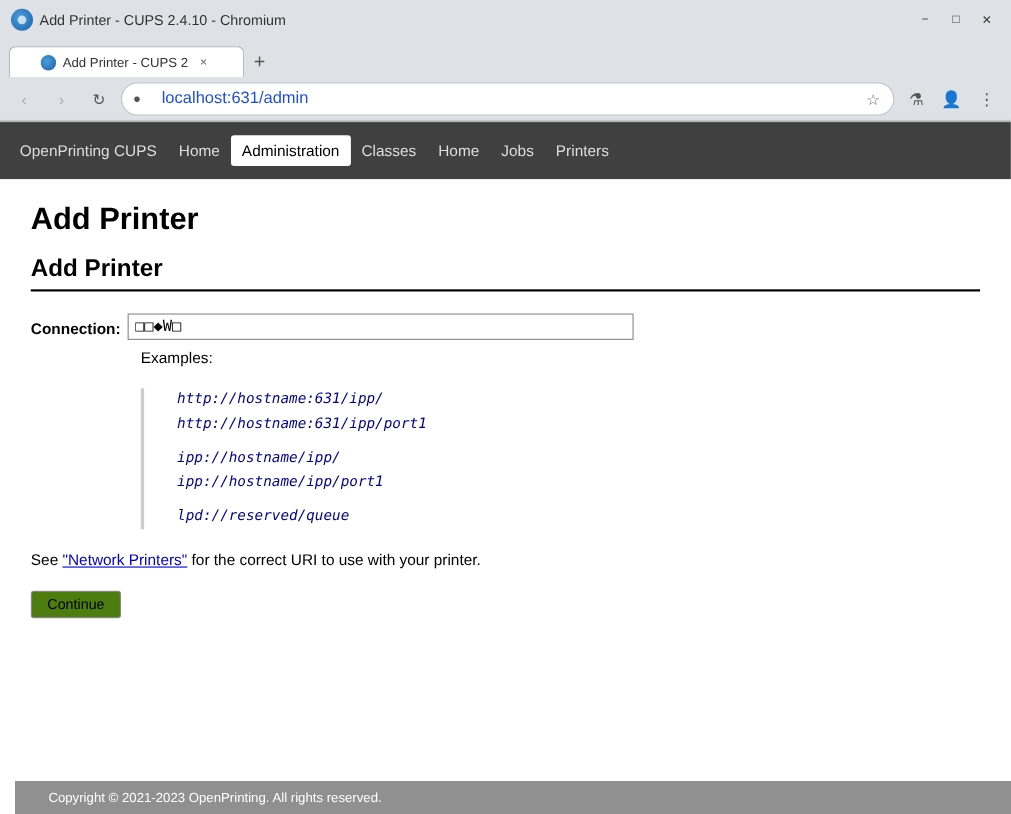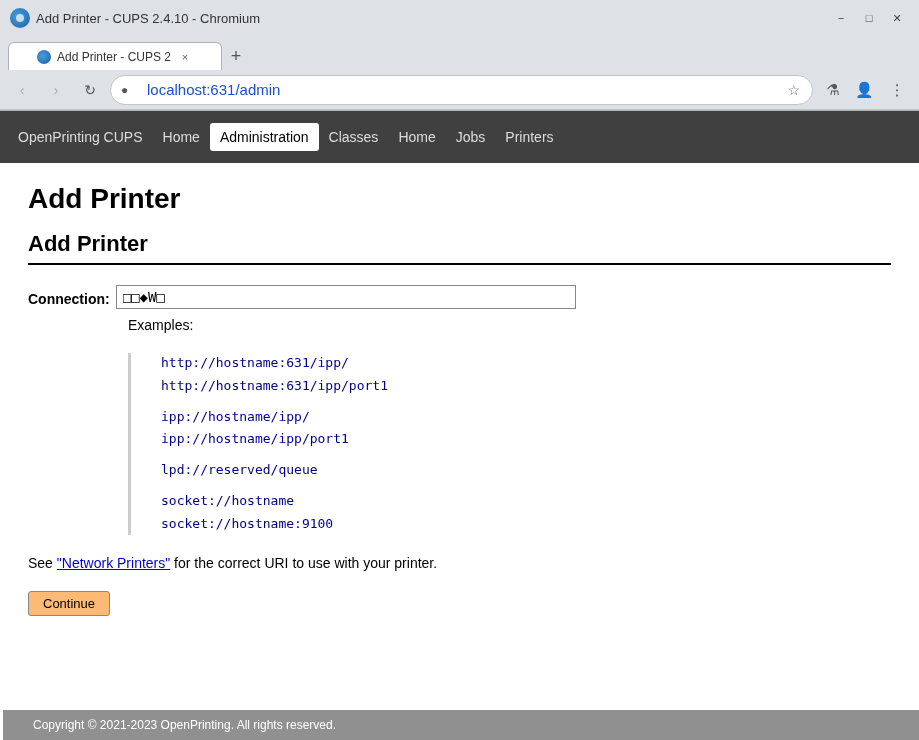--- a/index.html
+++ b/index.html
@@ -292,20 +292,21 @@
       font-size: 14px;
       margin-bottom: 20px;
       margin-left: 100px;
     }
 
     .examples-block {
       margin-left: 100px;
       border-left: 3px solid #ccc;
       padding-left: 30px;
       margin-bottom: 20px;
+      font-style: italic;
     }
 
     .examples-block p {
       font-family: monospace;
       font-size: 13px;
       color: #00008b;
       line-height: 1.6;
       margin-bottom: 2px;
     }
 
@@ -319,36 +320,36 @@
       margin-bottom: 20px;
     }
 
     .network-printers-note a {
       color: #00c;
       text-decoration: underline;
     }
 
     .continue-btn {
       border: 1px solid #888;
-      background: #fdba74;
+      background: #4d7c0f;
       padding: 4px 14px;
       font-size: 13px;
       cursor: pointer;
       border-radius: 3px;
     }
 
     
     .footer {
       background: #909090;
       color: #fff;
       font-size: 12px;
       padding: 8px 30px;
       position: fixed;
       bottom: 0;
-      left: 3px;
+      left: 14px;
       right: 0;
     }
   </style>
 </head>
 <body>
 
 <div class="browser-chrome">
 
   <div class="title-bar">
     <div class="title-bar-left">
@@ -419,24 +420,20 @@
       <p>http://hostname:631/ipp/</p>
       <p>http://hostname:631/ipp/port1</p>
     </div>
     <div class="group">
       <p>ipp://hostname/ipp/</p>
       <p>ipp://hostname/ipp/port1</p>
     </div>
     <div class="group">
       <p>lpd://reserved/queue</p>
     </div>
-    <div class="group">
-      <p>socket://hostname</p>
-      <p>socket://hostname:9100</p>
-    </div>
   </div>
 
   <p class="network-printers-note">
     <span>See </span><a href="#"><span>"Network Printers"</span></a><span> for the correct URI to use with your printer.</span>
   </p>
 
   <button class="continue-btn">Continue</button>
 
 </div>
 

